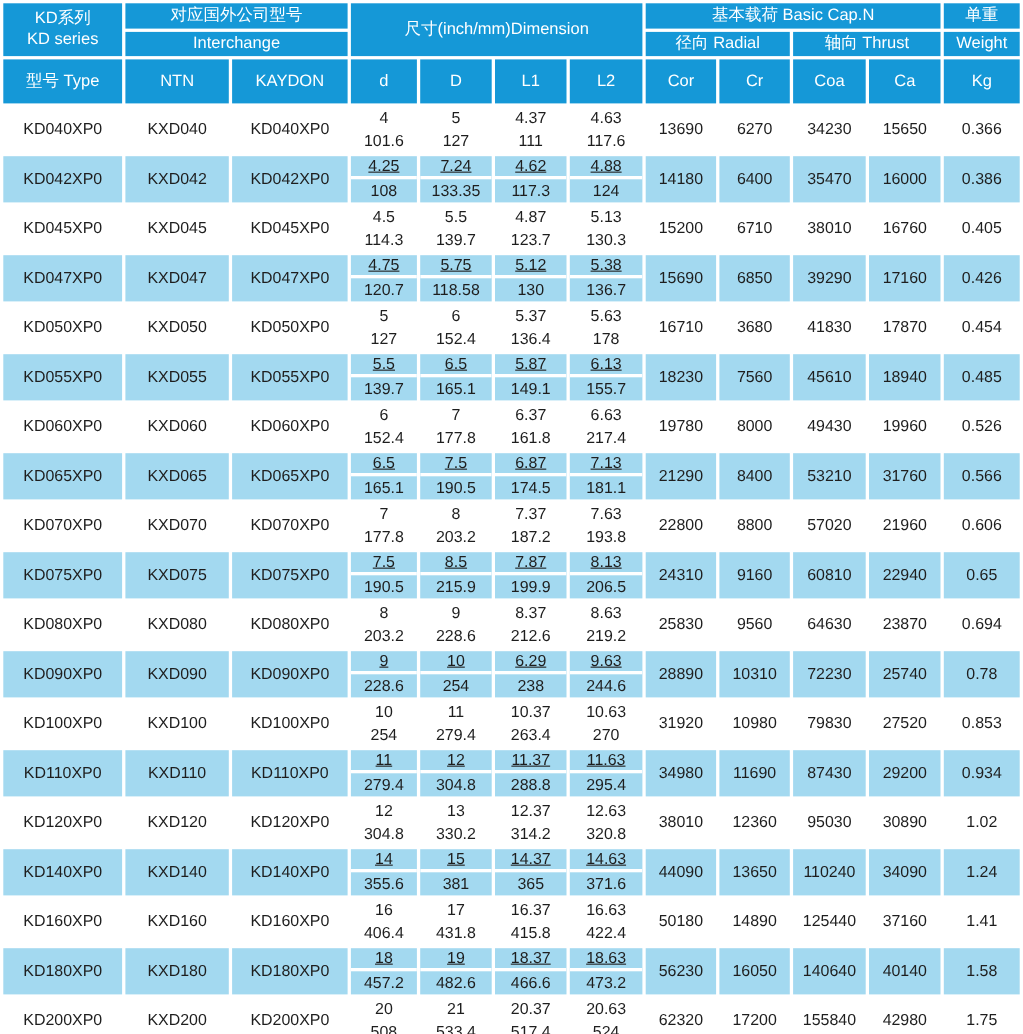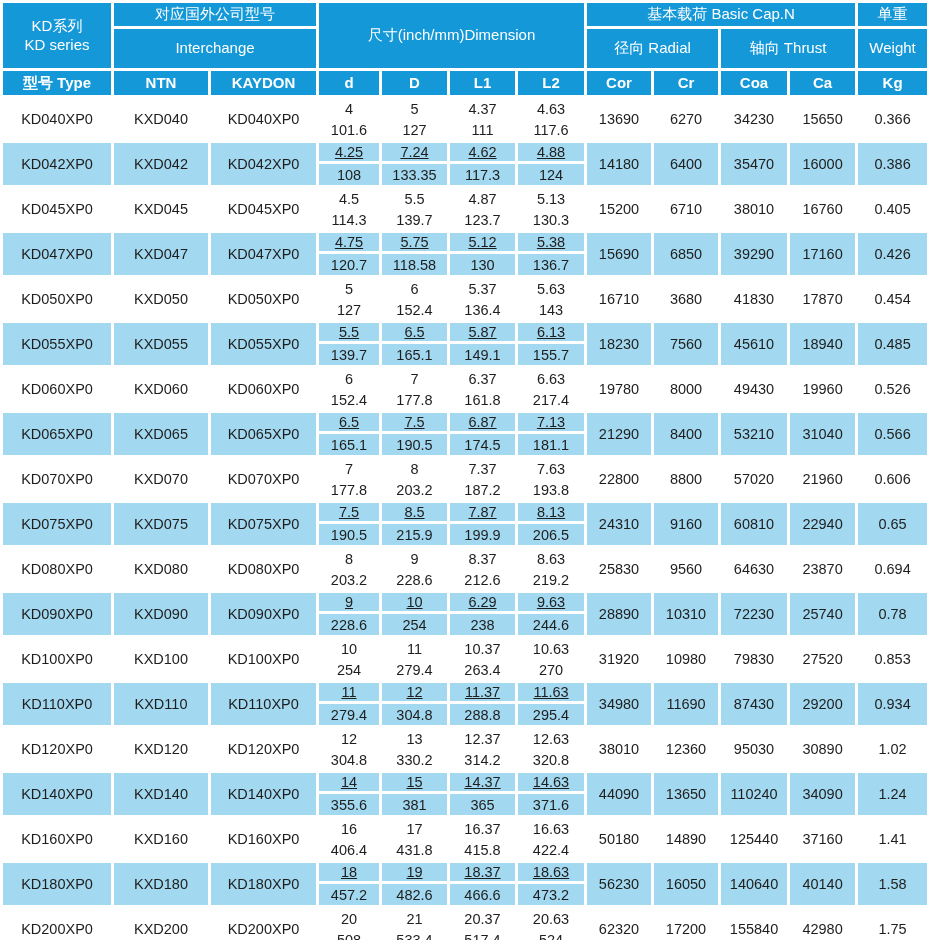--- a/index.html
+++ b/index.html
@@ -27,22 +27,22 @@
     font-weight:normal;
     padding:0;
     text-align:center;
     vertical-align:middle;
     font-size:15px;
     line-height:1.25;
     white-space:nowrap;
     overflow:hidden;
   }
   thead tr.r1 th{height:23px;}
-  thead tr.r2 th{height:39px;}
-  thead tr.r3 th{height:24px;font-weight:bold;}
+  thead tr.r2 th{height:22px;}
+  thead tr.r3 th{height:40px;}
   thead th .two-line{display:block;}
   tbody td{
     background:var(--row-bg);
     color:var(--cell-text);
     height:42px;
     padding:0;
     text-align:center;
     vertical-align:middle;
     font-size:14.5px;
     white-space:nowrap;
@@ -262,21 +262,21 @@
         </td>
         <td>
           <div class="dim">
             <div class="in">5.37</div>
             <div class="mm">136.4</div>
           </div>
         </td>
         <td>
           <div class="dim">
             <div class="in">5.63</div>
-            <div class="mm">143</div>
+            <div class="mm">178</div>
           </div>
         </td>
         <td>16710</td>
         <td>3680</td>
         <td>41830</td>
         <td>17870</td>
         <td>0.454</td>
       </tr>
       <tr class="alt">
         <td>KD055XP0</td>
@@ -370,21 +370,21 @@
         </td>
         <td>
           <div class="dim">
             <div class="in">7.13</div>
             <div class="mm">181.1</div>
           </div>
         </td>
         <td>21290</td>
         <td>8400</td>
         <td>53210</td>
-        <td>31040</td>
+        <td>31760</td>
         <td>0.566</td>
       </tr>
       <tr>
         <td>KD070XP0</td>
         <td>KXD070</td>
         <td>KD070XP0</td>
         <td>
           <div class="dim">
             <div class="in">7</div>
             <div class="mm">177.8</div>

